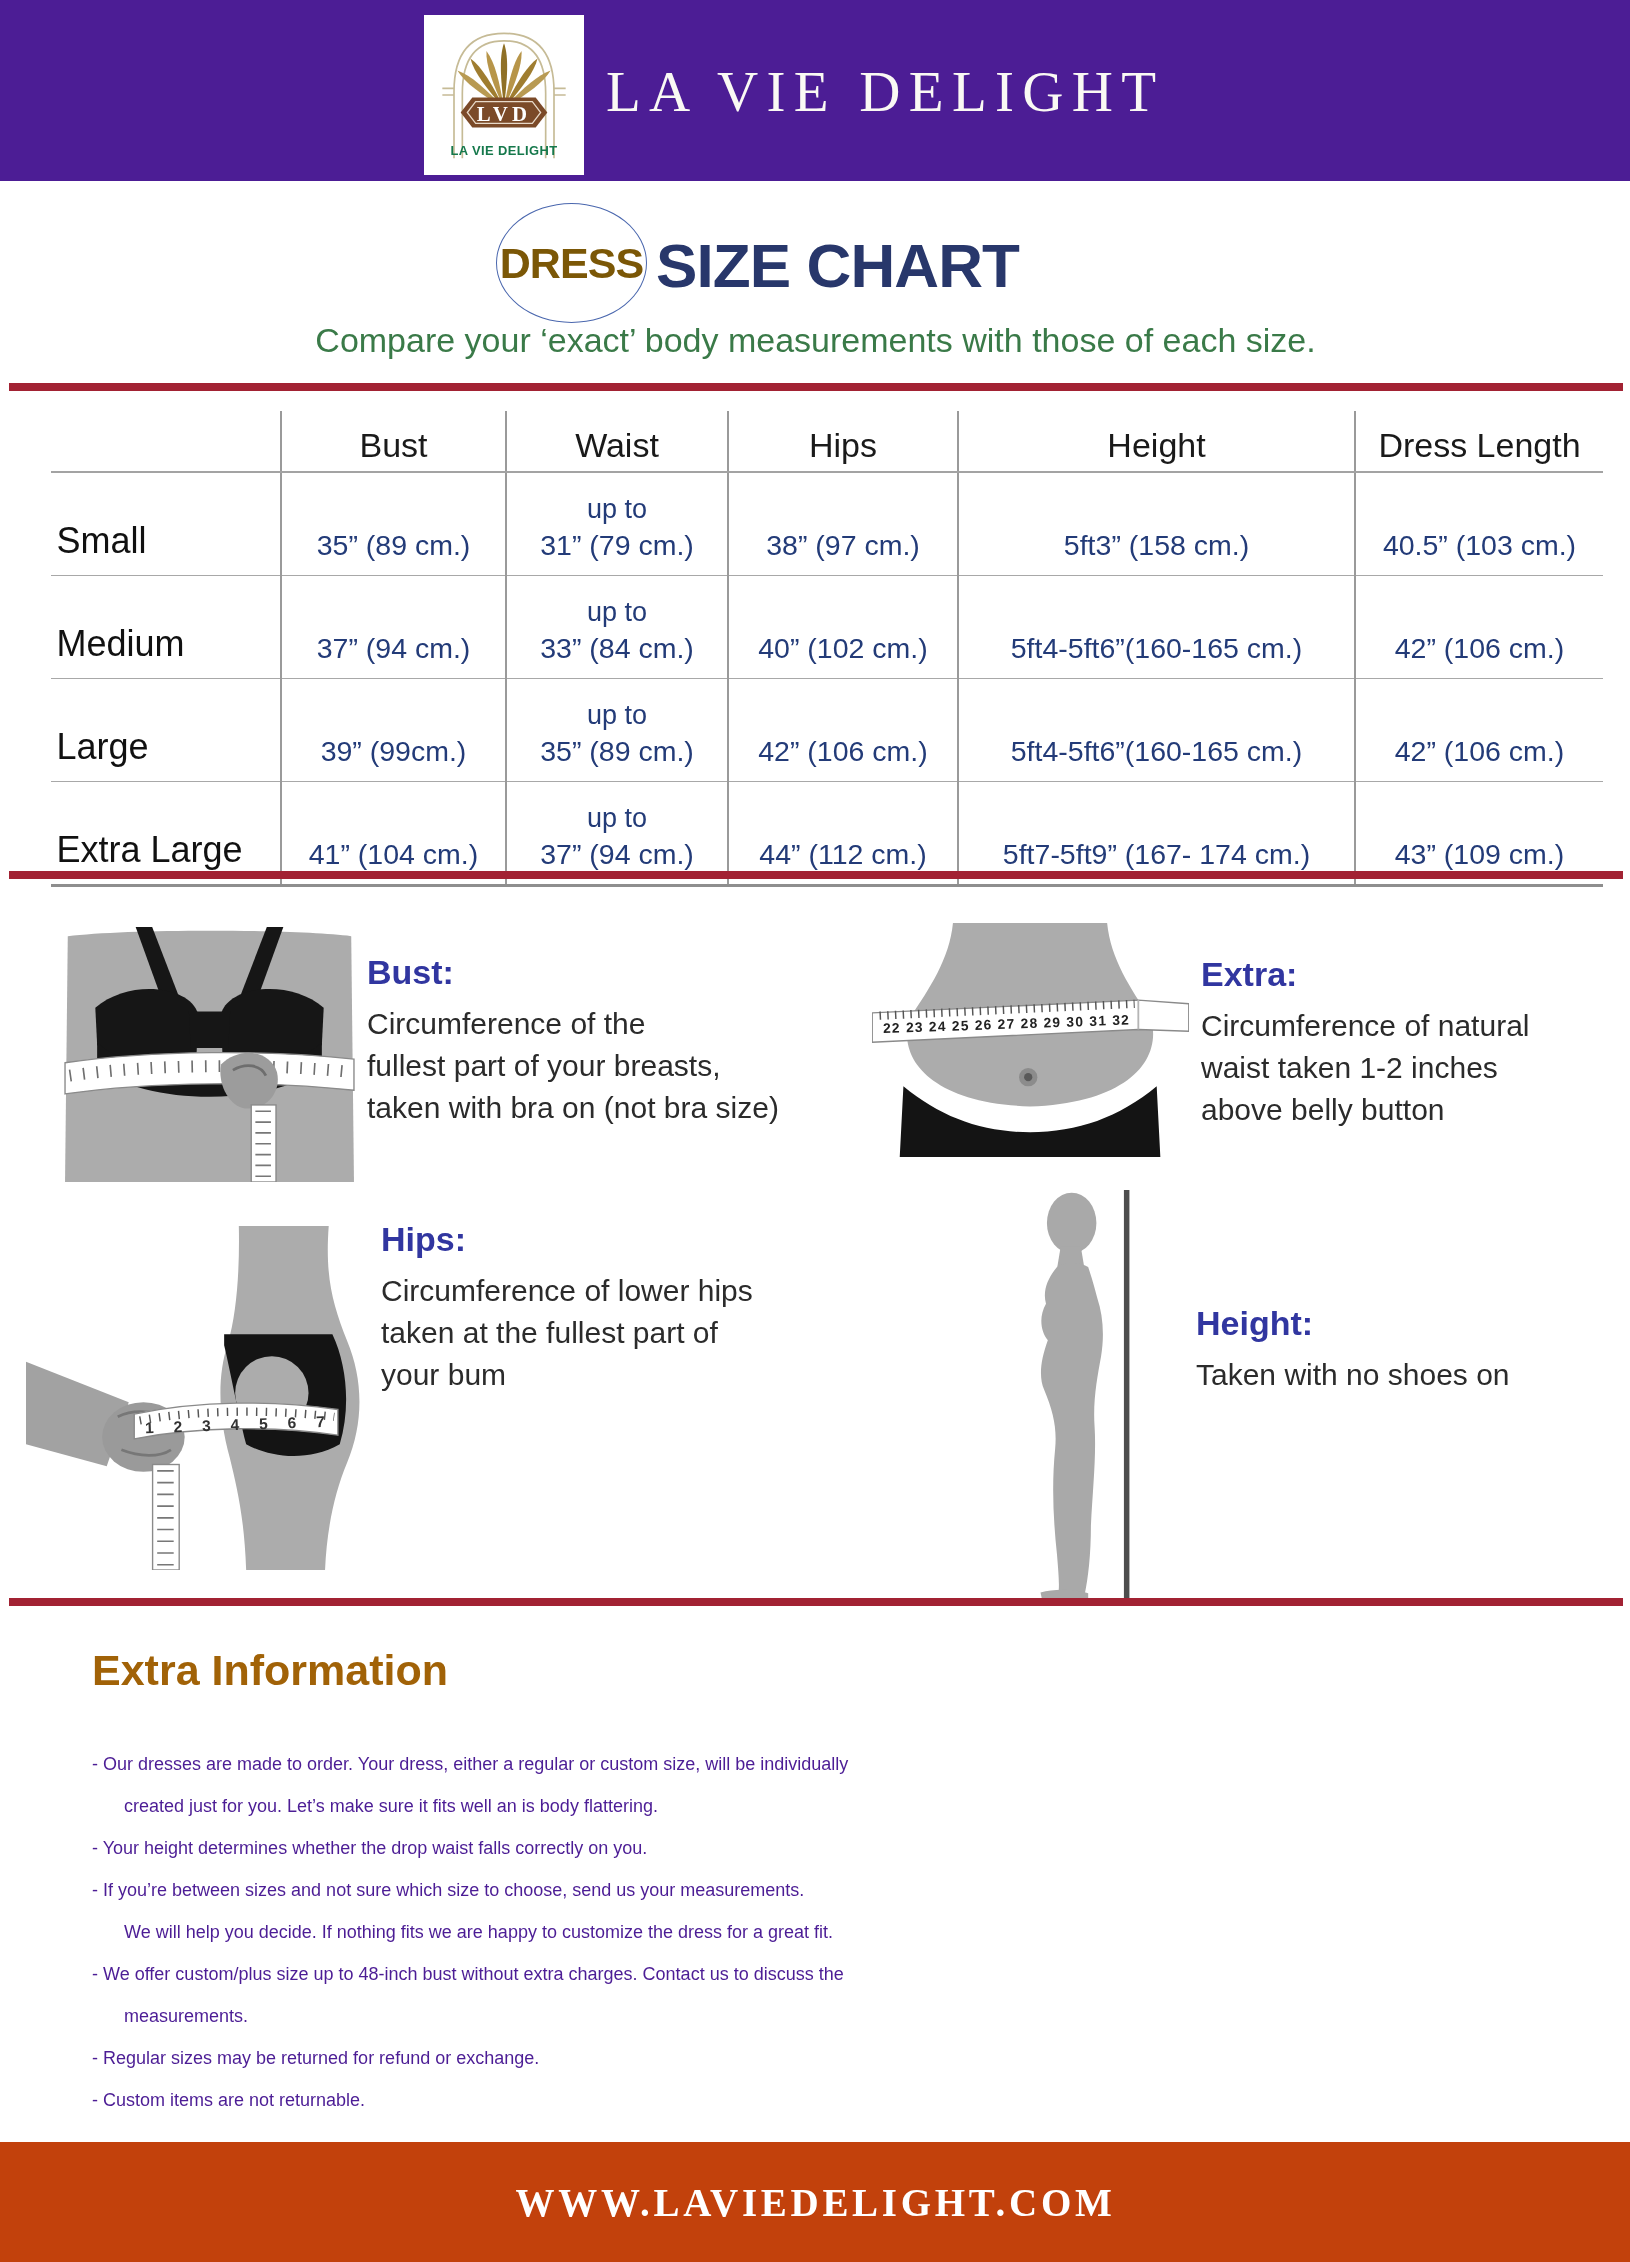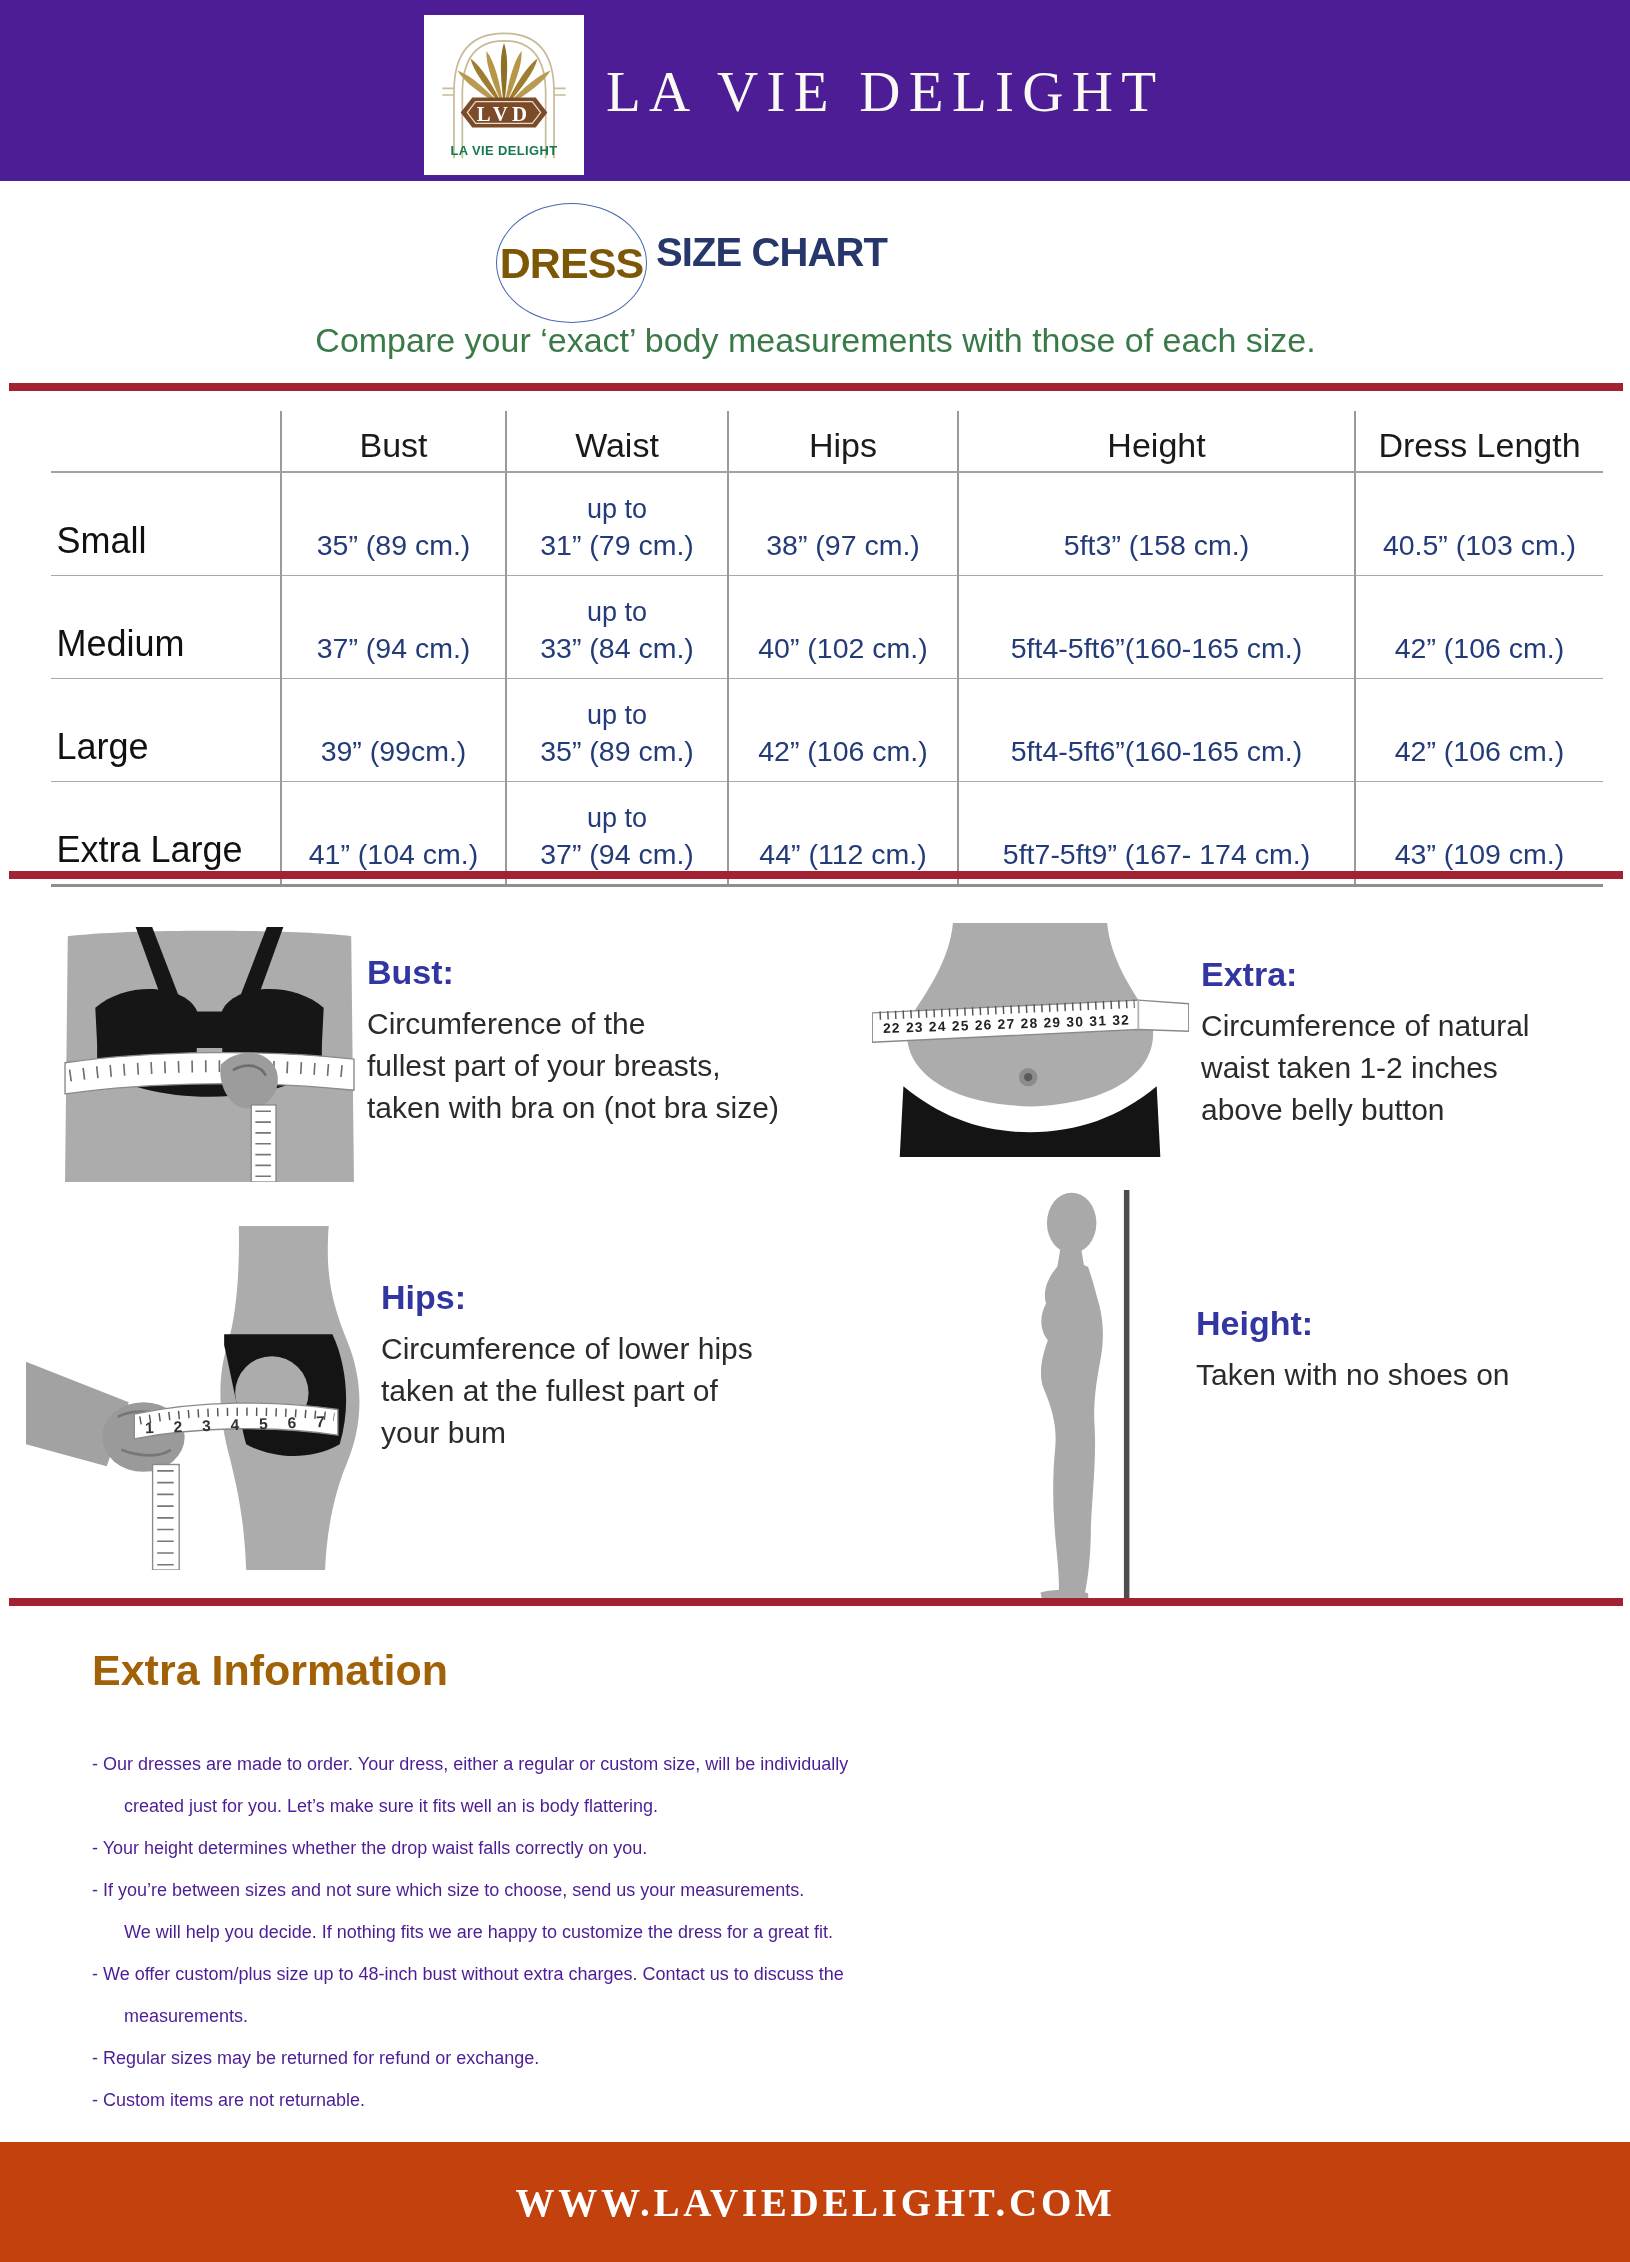--- a/index.html
+++ b/index.html
@@ -10,21 +10,21 @@
   .header{position:absolute;left:0;top:0;width:1631px;height:181px;background:#4c1d95;}
   .logo-box{position:absolute;left:424px;top:14.7px;width:160px;height:160px;background:#ffffff;}
   .logo-box svg{display:block;width:100%;height:100%;}
   .brand-title{position:absolute;left:606px;top:59px;font-family:"Liberation Serif","DejaVu Serif",serif;
         font-size:57px;font-weight:normal;color:#FAF9F4;letter-spacing:8.3px;white-space:nowrap;}
 
   
   .badge-ellipse{position:absolute;left:496px;top:203px;width:149px;height:118px;
         border:1.8px solid #4A67AE;border-radius:50%;display:flex;align-items:center;justify-content:center;}
   .badge-text{font-size:43px;font-weight:bold;color:#7B5706;letter-spacing:-0.9px;}
-  .size-chart-title{position:absolute;left:656px;top:230px;font-size:40px;font-weight:bold;
+  .size-chart-title{position:absolute;left:656px;top:230px;font-size:62px;font-weight:bold;
         color:#28376B;letter-spacing:-0.9px;white-space:nowrap;}
   .subtitle{position:absolute;left:0;top:321px;width:1631px;text-align:center;
         font-size:34px;color:#3A7A48;}
 
   
   .rule{position:absolute;left:9.2px;width:1614px;height:8.3px;background:#A22233;}
   .rule1{top:383px;} .rule2{top:871px;} .rule3{top:1598px;}
 
   
   .size-table-wrap{position:absolute;left:51px;top:411px;width:1552px;}
@@ -41,21 +41,21 @@
   
   .illo{position:absolute;}
   .illo svg{display:block;width:100%;height:100%;}
   .bust-illo{left:51px;top:927px;width:317px;height:255px;}
   .waist-illo{left:872px;top:923px;width:317px;height:234px;}
   .hips-illo{left:26px;top:1226px;width:344px;height:344px;}
   .height-illo{left:969px;top:1186px;width:220px;height:415px;}
   .m-text{position:absolute;}
   .bust-text{left:367px;top:953px;width:533px;}
   .waist-text{left:1201px;top:955px;width:404px;}
-  .hips-text{left:381px;top:1278px;width:514px;}
+  .hips-text{left:381px;top:1220px;width:514px;}
   .height-text{left:1196px;top:1304px;width:422px;}
   .m-heading{font-size:34px;font-weight:bold;color:#3136A0;margin:0 0 11px 0;}
   .m-line{font-size:30px;color:#2B2B2B;line-height:42px;}
 
   
   .extra-heading{position:absolute;left:92px;top:1646px;font-size:43px;font-weight:bold;color:#a16207;}
   .extra-list{position:absolute;left:92px;top:1743px;width:1506px;}
   .extra-line{font-size:18px;color:#4c1d95;line-height:42px;white-space:nowrap;}
   .extra-line.cont{padding-left:32px;}
 

